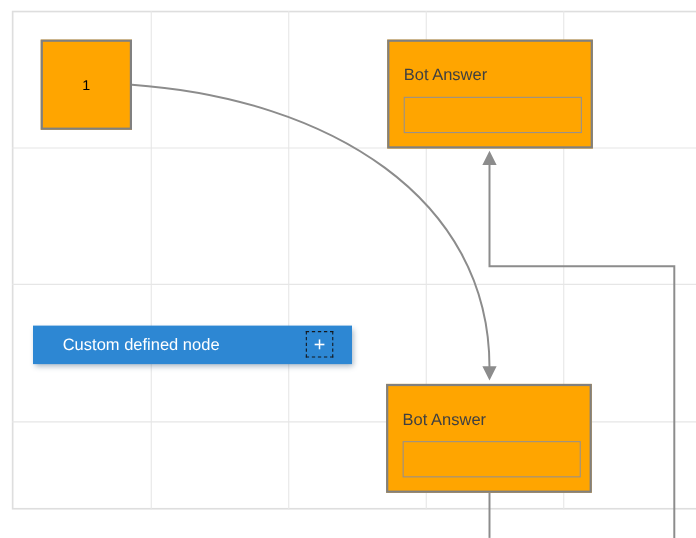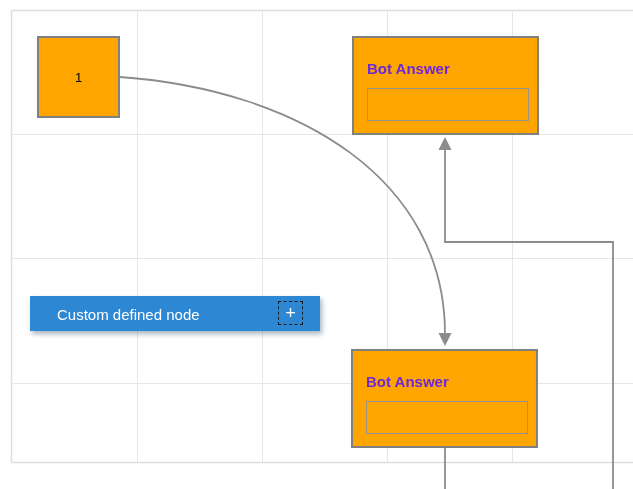--- a/index.html
+++ b/index.html
@@ -21,21 +21,21 @@
     display: flex; align-items: center; justify-content: center;
     font-size: 13px; color: #000000;
   }
 
   .node-bot { width: 187px; height: 99px; }
   .node-bot-top    { left: 352px; top: 36px; }
   .node-bot-bottom { left: 351px; top: 349px; }
 
   .node-bot .title {
     position: absolute; left: 13px; top: 22px;
-    font-size: 15px; color: #6d28d9; white-space: nowrap; font-weight: bold;
+    font-size: 15px; color: #404040; white-space: nowrap;
   }
 
   .node-bot .inner-box {
     position: absolute; left: 13px; top: 50px;
     width: 162px; height: 33px;
     border: 1px solid #999189;
     background: transparent;
     font-size: 13px; color: #000; padding: 2px 4px;
   }
 

